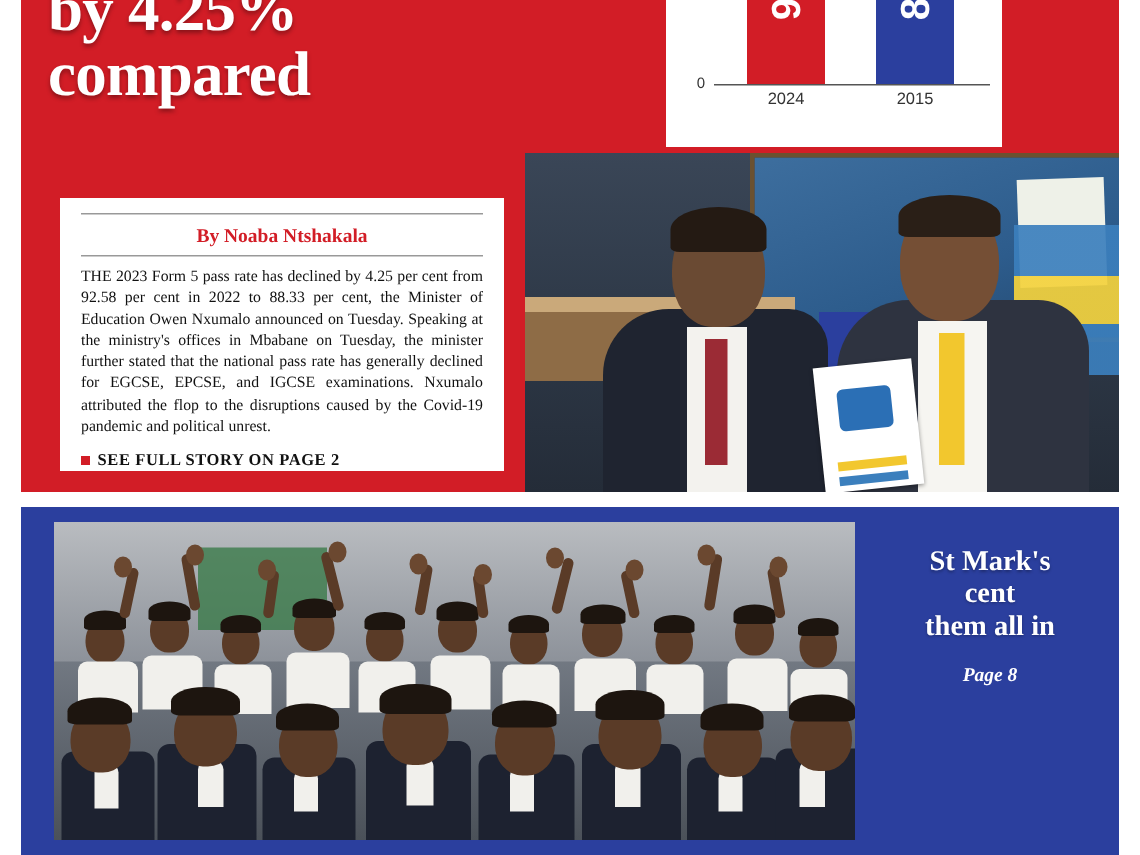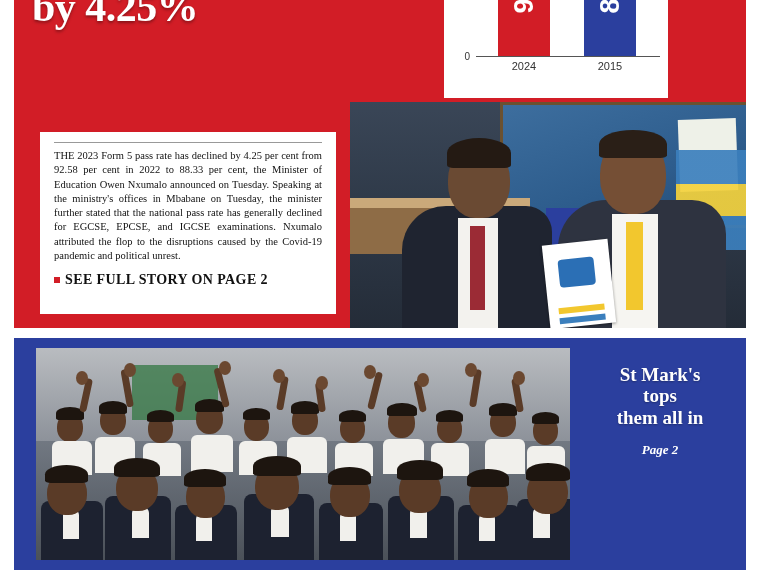--- a/index.html
+++ b/index.html
@@ -183,21 +183,21 @@
   }
   .sq {
     width: 6px;
     height: 6px;
     background: #d21d26;
     display: inline-block;
   }
   .story-footer-text {
     font-family: "Liberation Serif", serif;
     font-weight: bold;
-    font-size: 14px;
+    font-size: 11px;
     letter-spacing: 0.4px;
     color: #111111;
   }
 
   
   .photo1 {
     position: absolute;
     left: 336px;
     top: 102px;
     width: 396px;
@@ -401,20 +401,21 @@
 </head>
 <body>
 
 <div class="page">
 
   <div class="top-panel">
     <div class="top-panel-inner">
 
       <div class="headline">
         <span class="ln">by 4.25%</span>
+        <span class="ln">compared</span>
       </div>
 
       <div class="chart-card">
         <div class="chart-plot">
 
           <div class="y-axis">
 
             <div class="y-tick" style="top:148px;">0</div>
           </div>
 
@@ -465,20 +466,21 @@
 
         <div class="p1-doc">
           <div class="p1-doc-badge"></div>
           <div class="p1-doc-stripe"></div>
           <div class="p1-doc-stripe2"></div>
         </div>
       </div>
 
       <div class="story-box">
         <div class="byline-rule-top"></div>
+        <div class="byline">By Noaba Ntshakala</div>
         <div class="story-body">THE 2023 Form 5 pass rate has declined by 4.25 per cent from 92.58 per cent in 2022 to 88.33 per cent, the Minister of Education Owen Nxumalo announced on Tuesday. Speaking at the ministry's offices in Mbabane on Tuesday, the minister further stated that the national pass rate has generally declined for EGCSE, EPCSE, and IGCSE examinations. Nxumalo attributed the flop to the disruptions caused by the Covid-19 pandemic and political unrest.</div>
         <div class="story-footer">
           <span class="sq"></span>
           <span class="story-footer-text">SEE FULL STORY ON PAGE 2</span>
         </div>
       </div>
 
     </div>
   </div>
 
@@ -618,20 +620,20 @@
         <div class="kid" style="left:92%; top:57%; width:41px; height:45px;">
             <div class="face"></div>
             <div class="hair"></div>
           </div>
       </div>
     </div>
 
     <div class="bottom-text">
       <div class="bottom-title">
         <span class="ln">St Mark's</span>
-        <span class="ln">tops</span>
+        <span class="ln">cent</span>
         <span class="ln">them all in</span>
       </div>
-      <div class="bottom-page">Page 2</div>
+      <div class="bottom-page">Page 8</div>
     </div>
   </div>
 
 </div>
 
 </body></html>

